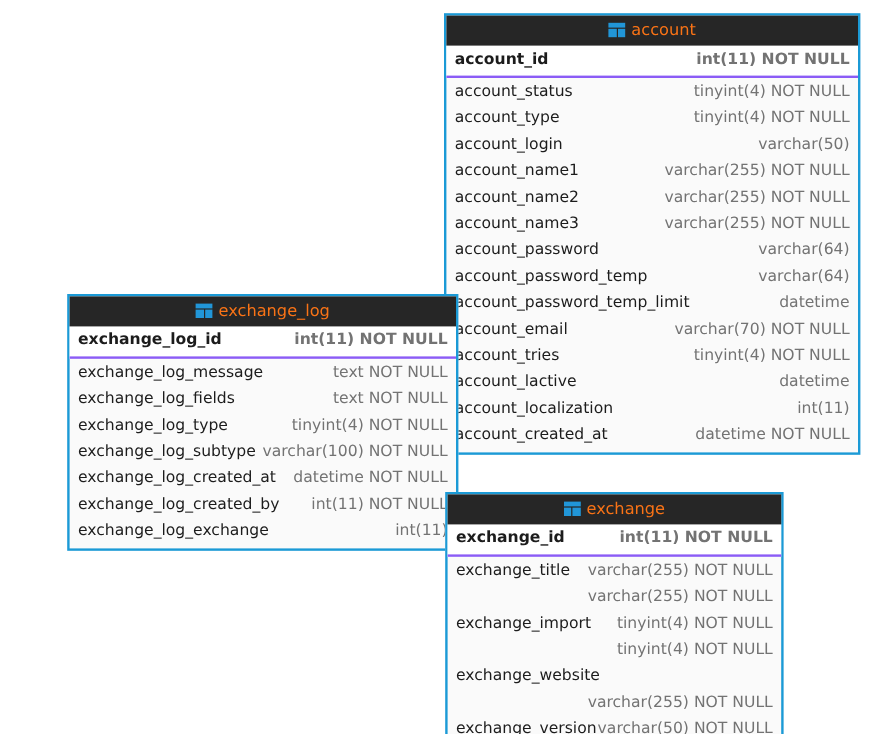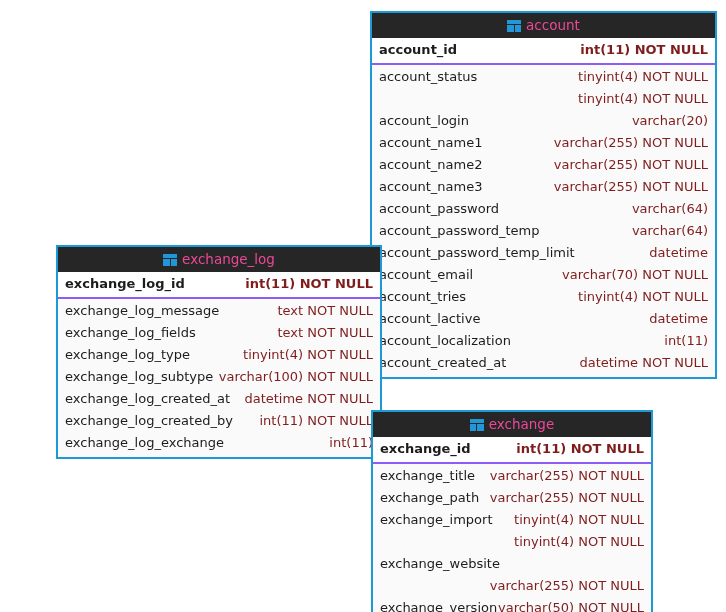--- a/index.html
+++ b/index.html
@@ -32,21 +32,21 @@
   
   .entity {
     position: absolute;
     border: 2px solid #1b9ad6;
     background: #fafafa;
     box-sizing: border-box;
   }
 
   .entity-header {
     background: #262626;
-    color: #ec4899;
+    color: #f97316;
     height: 25px;
     line-height: 25px;
     text-align: center;
     font-size: 13.5px;
     white-space: nowrap;
     position: relative;
   }
 
   .tbl-icon {
     display: inline-block;
@@ -84,21 +84,21 @@
   .entity-pk .row {
     height: 23px;
     line-height: 23px;
     font-weight: bold;
   }
   .row .col-name {
     float: left;
   }
   .row .col-type {
     float: right;
-    color: #7f1d1d;
+    color: #737373;
     text-align: center;
   }
   .entity-body {
     padding-top: 1px;
     padding-bottom: 3px;
   }
 
   
   #entity-account       { left: 370px; top: 11px;  width: 347px; }
   #entity-exchange-log  { left: 10px;  top: 245px; width: 326px; margin-left: 46px; }
@@ -133,25 +133,26 @@
         <span class="col-name">account_id</span>
         <span class="col-type">int(11) NOT NULL</span>
       </div>
     </div>
     <div class="entity-body">
       <div class="row">
           <span class="col-name">account_status</span>
           <span class="col-type">tinyint(4) NOT NULL</span>
         </div>
       <div class="row">
+          <span class="col-name">account_type</span>
           <span class="col-type">tinyint(4) NOT NULL</span>
         </div>
       <div class="row">
           <span class="col-name">account_login</span>
-          <span class="col-type">varchar(20)</span>
+          <span class="col-type">varchar(50)</span>
         </div>
       <div class="row">
           <span class="col-name">account_name1</span>
           <span class="col-type">varchar(255) NOT NULL</span>
         </div>
       <div class="row">
           <span class="col-name">account_name2</span>
           <span class="col-type">varchar(255) NOT NULL</span>
         </div>
       <div class="row">
@@ -244,21 +245,20 @@
         <span class="col-name">exchange_id</span>
         <span class="col-type">int(11) NOT NULL</span>
       </div>
     </div>
     <div class="entity-body">
       <div class="row">
           <span class="col-name">exchange_title</span>
           <span class="col-type">varchar(255) NOT NULL</span>
         </div>
       <div class="row">
-          <span class="col-name">exchange_path</span>
           <span class="col-type">varchar(255) NOT NULL</span>
         </div>
       <div class="row">
           <span class="col-name">exchange_import</span>
           <span class="col-type">tinyint(4) NOT NULL</span>
         </div>
       <div class="row">
           <span class="col-type">tinyint(4) NOT NULL</span>
         </div>
       <div class="row">

